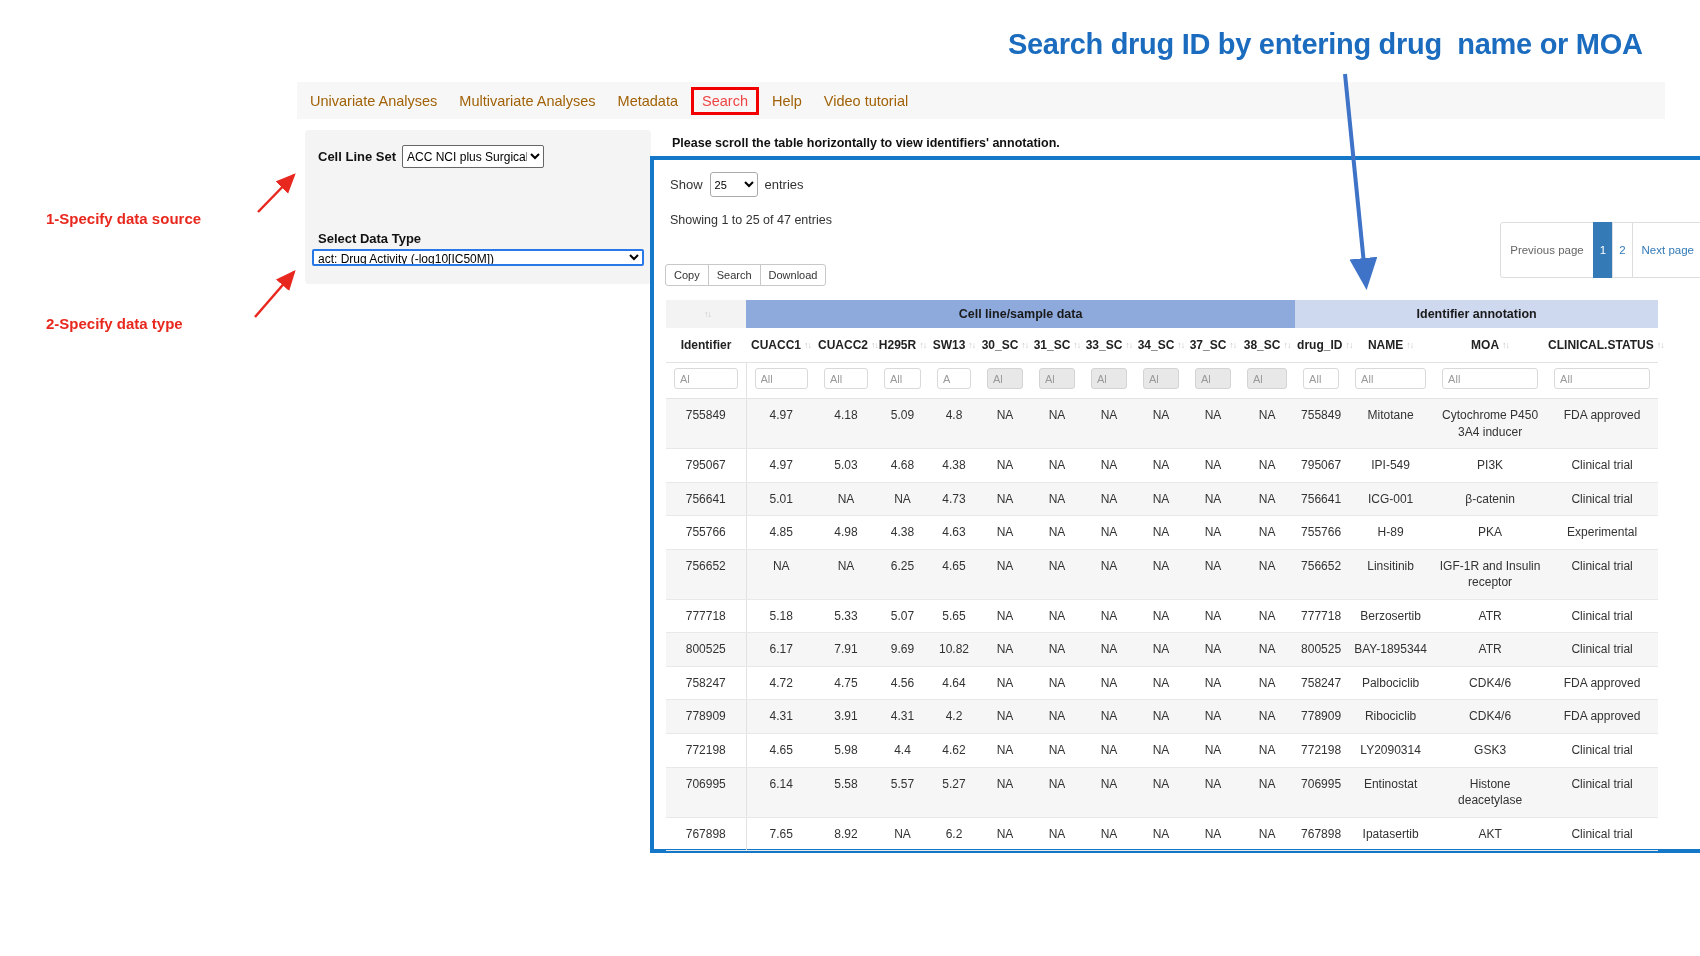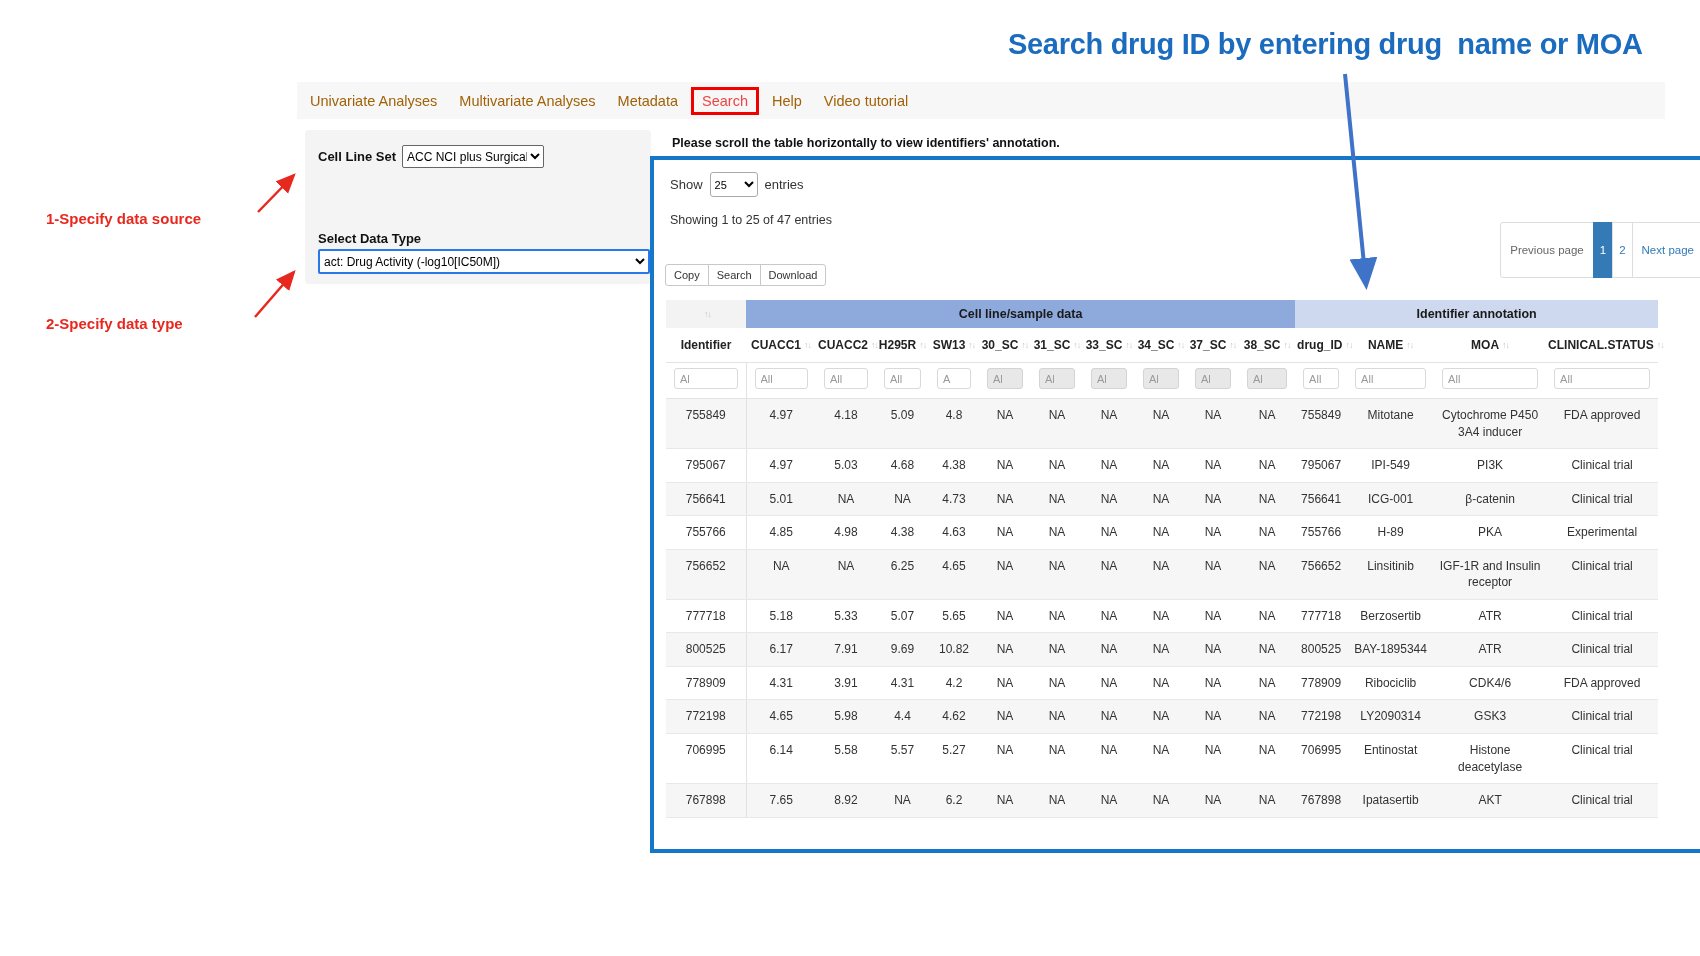--- a/index.html
+++ b/index.html
@@ -21,21 +21,21 @@
   .nav-item.active{color:#ef4444;border:3px solid #f20000;padding:3px 8px;margin:0 2px;}
 
   
   .sidebar{position:absolute;left:305px;top:130px;width:346px;height:154px;background:#f4f4f4;
            border-radius:4px;box-sizing:border-box;}
   .cls-row{position:absolute;left:13px;top:15px;display:flex;align-items:center;gap:6px;}
   .cls-row label{font-size:13px;font-weight:bold;color:#111;white-space:nowrap;}
   .cls-row select{font-size:12px;height:23px;width:142px;background:#fff;border:1px solid #666;
                   border-radius:2px;font-family:"Liberation Sans",sans-serif;}
   .dtype-label{position:absolute;left:13px;top:101px;font-size:13px;font-weight:bold;color:#111;}
-  .dtype-select{position:absolute;left:13px;top:119px;width:332px;height:25px;background:#fff;
+  .dtype-select{position:absolute;left:7px;top:119px;width:332px;height:17px;background:#fff;
                 border:2px solid #2878e8;border-radius:2px;font-size:12px;
                 font-family:"Liberation Sans",sans-serif;}
 
   .scroll-hint{position:absolute;left:672px;top:136px;font-size:12.5px;font-weight:bold;color:#111;}
 
   
   .panel{position:absolute;left:650px;top:156px;width:1080px;height:697px;background:#fff;
          border:4px solid #1477c8;box-sizing:border-box;}
   .length-ctl{position:absolute;left:16px;top:12px;display:flex;align-items:center;gap:7px;
               font-size:13px;color:#333;}
@@ -329,20 +329,37 @@
             <td>NA</td>
             <td>NA</td>
             <td>NA</td>
             <td>NA</td>
             <td>800525</td>
             <td>BAY-1895344</td>
             <td>ATR</td>
             <td>Clinical trial</td>
           </tr>
           <tr>
+            <td class="first-col">758247</td>
+            <td>4.72</td>
+            <td>4.75</td>
+            <td>4.56</td>
+            <td>4.64</td>
+            <td>NA</td>
+            <td>NA</td>
+            <td>NA</td>
+            <td>NA</td>
+            <td>NA</td>
+            <td>NA</td>
+            <td>758247</td>
+            <td>Palbociclib</td>
+            <td>CDK4/6</td>
+            <td>FDA approved</td>
+          </tr>
+          <tr>
             <td class="first-col">778909</td>
             <td>4.31</td>
             <td>3.91</td>
             <td>4.31</td>
             <td>4.2</td>
             <td>NA</td>
             <td>NA</td>
             <td>NA</td>
             <td>NA</td>
             <td>NA</td>

